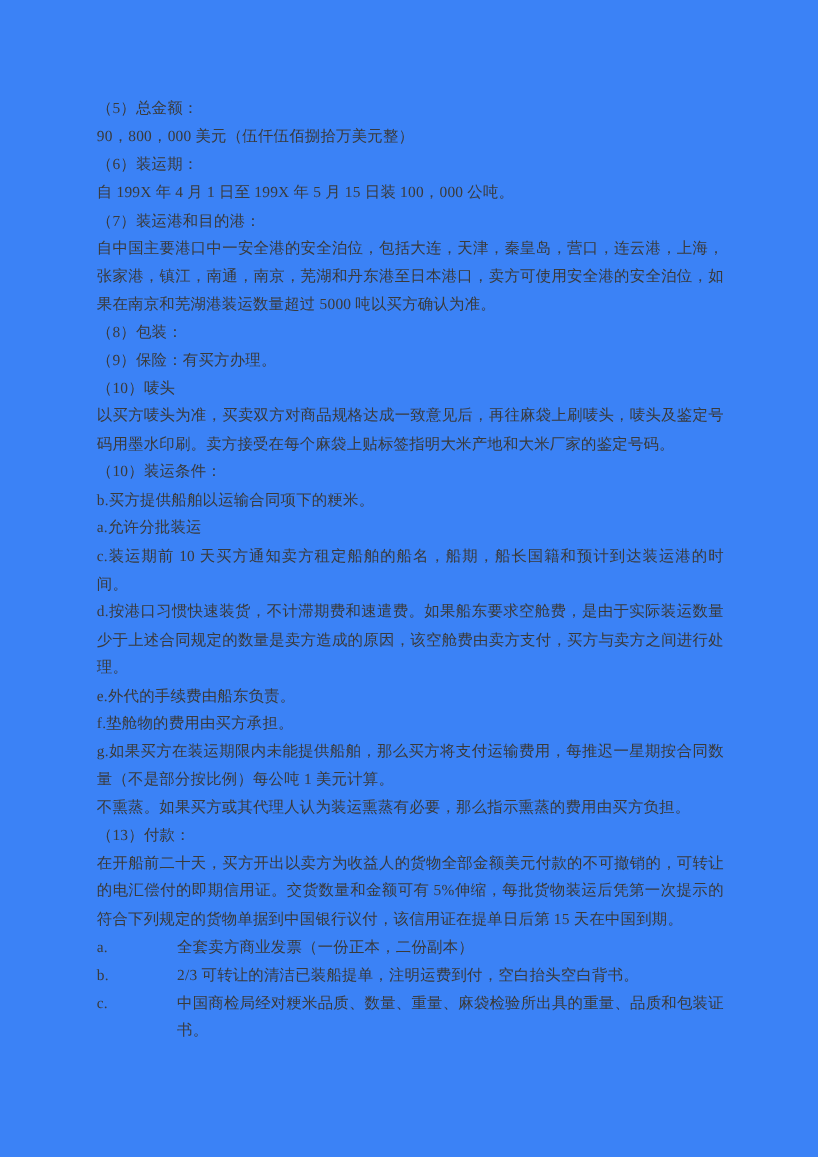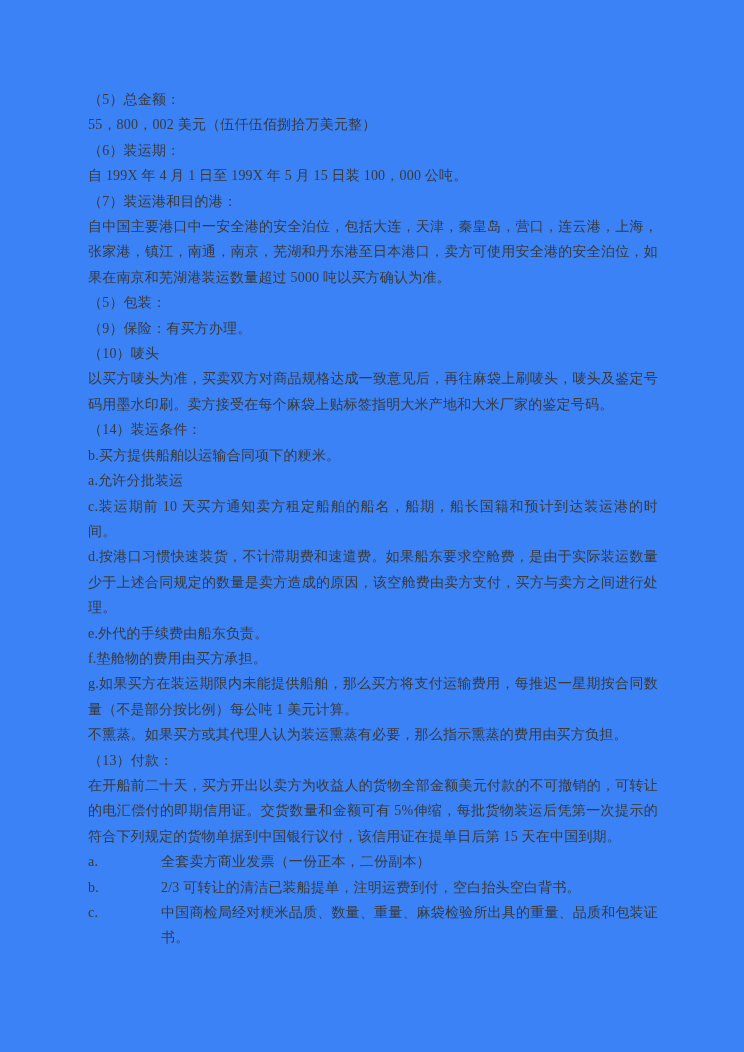--- a/index.html
+++ b/index.html
@@ -46,30 +46,30 @@
     flex: 1 1 auto;
   }
 </style>
 </head>
 <body>
 
 <div class="page">
   <div class="doc-body">
 
     <p class="ln h">（5）总金额：</p>
-    <p class="ln p">55，800，002 美元（伍仟伍佰捌拾万美元整）</p>
+    <p class="ln p">90，800，000 美元（伍仟伍佰捌拾万美元整）</p>
     <p class="ln h">（6）装运期：</p>
     <p class="ln p">自 199X 年 4 月 1 日至 199X 年 5 月 15 日装 100，000 公吨。</p>
     <p class="ln h">（7）装运港和目的港：</p>
     <p class="ln p">自中国主要港口中一安全港的安全泊位，包括大连，天津，秦皇岛，营口，连云港，上海，张家港，镇江，南通，南京，芜湖和丹东港至日本港口，卖方可使用安全港的安全泊位，如果在南京和芜湖港装运数量超过 5000 吨以买方确认为准。</p>
-    <p class="ln h">（5）包装：</p>
+    <p class="ln h">（8）包装：</p>
     <p class="ln h">（9）保险：有买方办理。</p>
     <p class="ln h">（10）唛头</p>
     <p class="ln p">以买方唛头为准，买卖双方对商品规格达成一致意见后，再往麻袋上刷唛头，唛头及鉴定号码用墨水印刷。卖方接受在每个麻袋上贴标签指明大米产地和大米厂家的鉴定号码。</p>
-    <p class="ln h">（14）装运条件：</p>
+    <p class="ln h">（10）装运条件：</p>
     <p class="ln p">b.买方提供船舶以运输合同项下的粳米。</p>
     <p class="ln p">a.允许分批装运</p>
     <p class="ln p">c.装运期前 10 天买方通知卖方租定船舶的船名，船期，船长国籍和预计到达装运港的时间。</p>
     <p class="ln p">d.按港口习惯快速装货，不计滞期费和速遣费。如果船东要求空舱费，是由于实际装运数量少于上述合同规定的数量是卖方造成的原因，该空舱费由卖方支付，买方与卖方之间进行处理。</p>
     <p class="ln p">e.外代的手续费由船东负责。</p>
     <p class="ln p">f.垫舱物的费用由买方承担。</p>
     <p class="ln p">g.如果买方在装运期限内未能提供船舶，那么买方将支付运输费用，每推迟一星期按合同数量（不是部分按比例）每公吨 1 美元计算。</p>
     <p class="ln p">不熏蒸。如果买方或其代理人认为装运熏蒸有必要，那么指示熏蒸的费用由买方负担。</p>
     <p class="ln h">（13）付款：</p>
     <p class="ln p">在开船前二十天，买方开出以卖方为收益人的货物全部金额美元付款的不可撤销的，可转让的电汇偿付的即期信用证。交货数量和金额可有 5%伸缩，每批货物装运后凭第一次提示的符合下列规定的货物单据到中国银行议付，该信用证在提单日后第 15 天在中国到期。</p>

